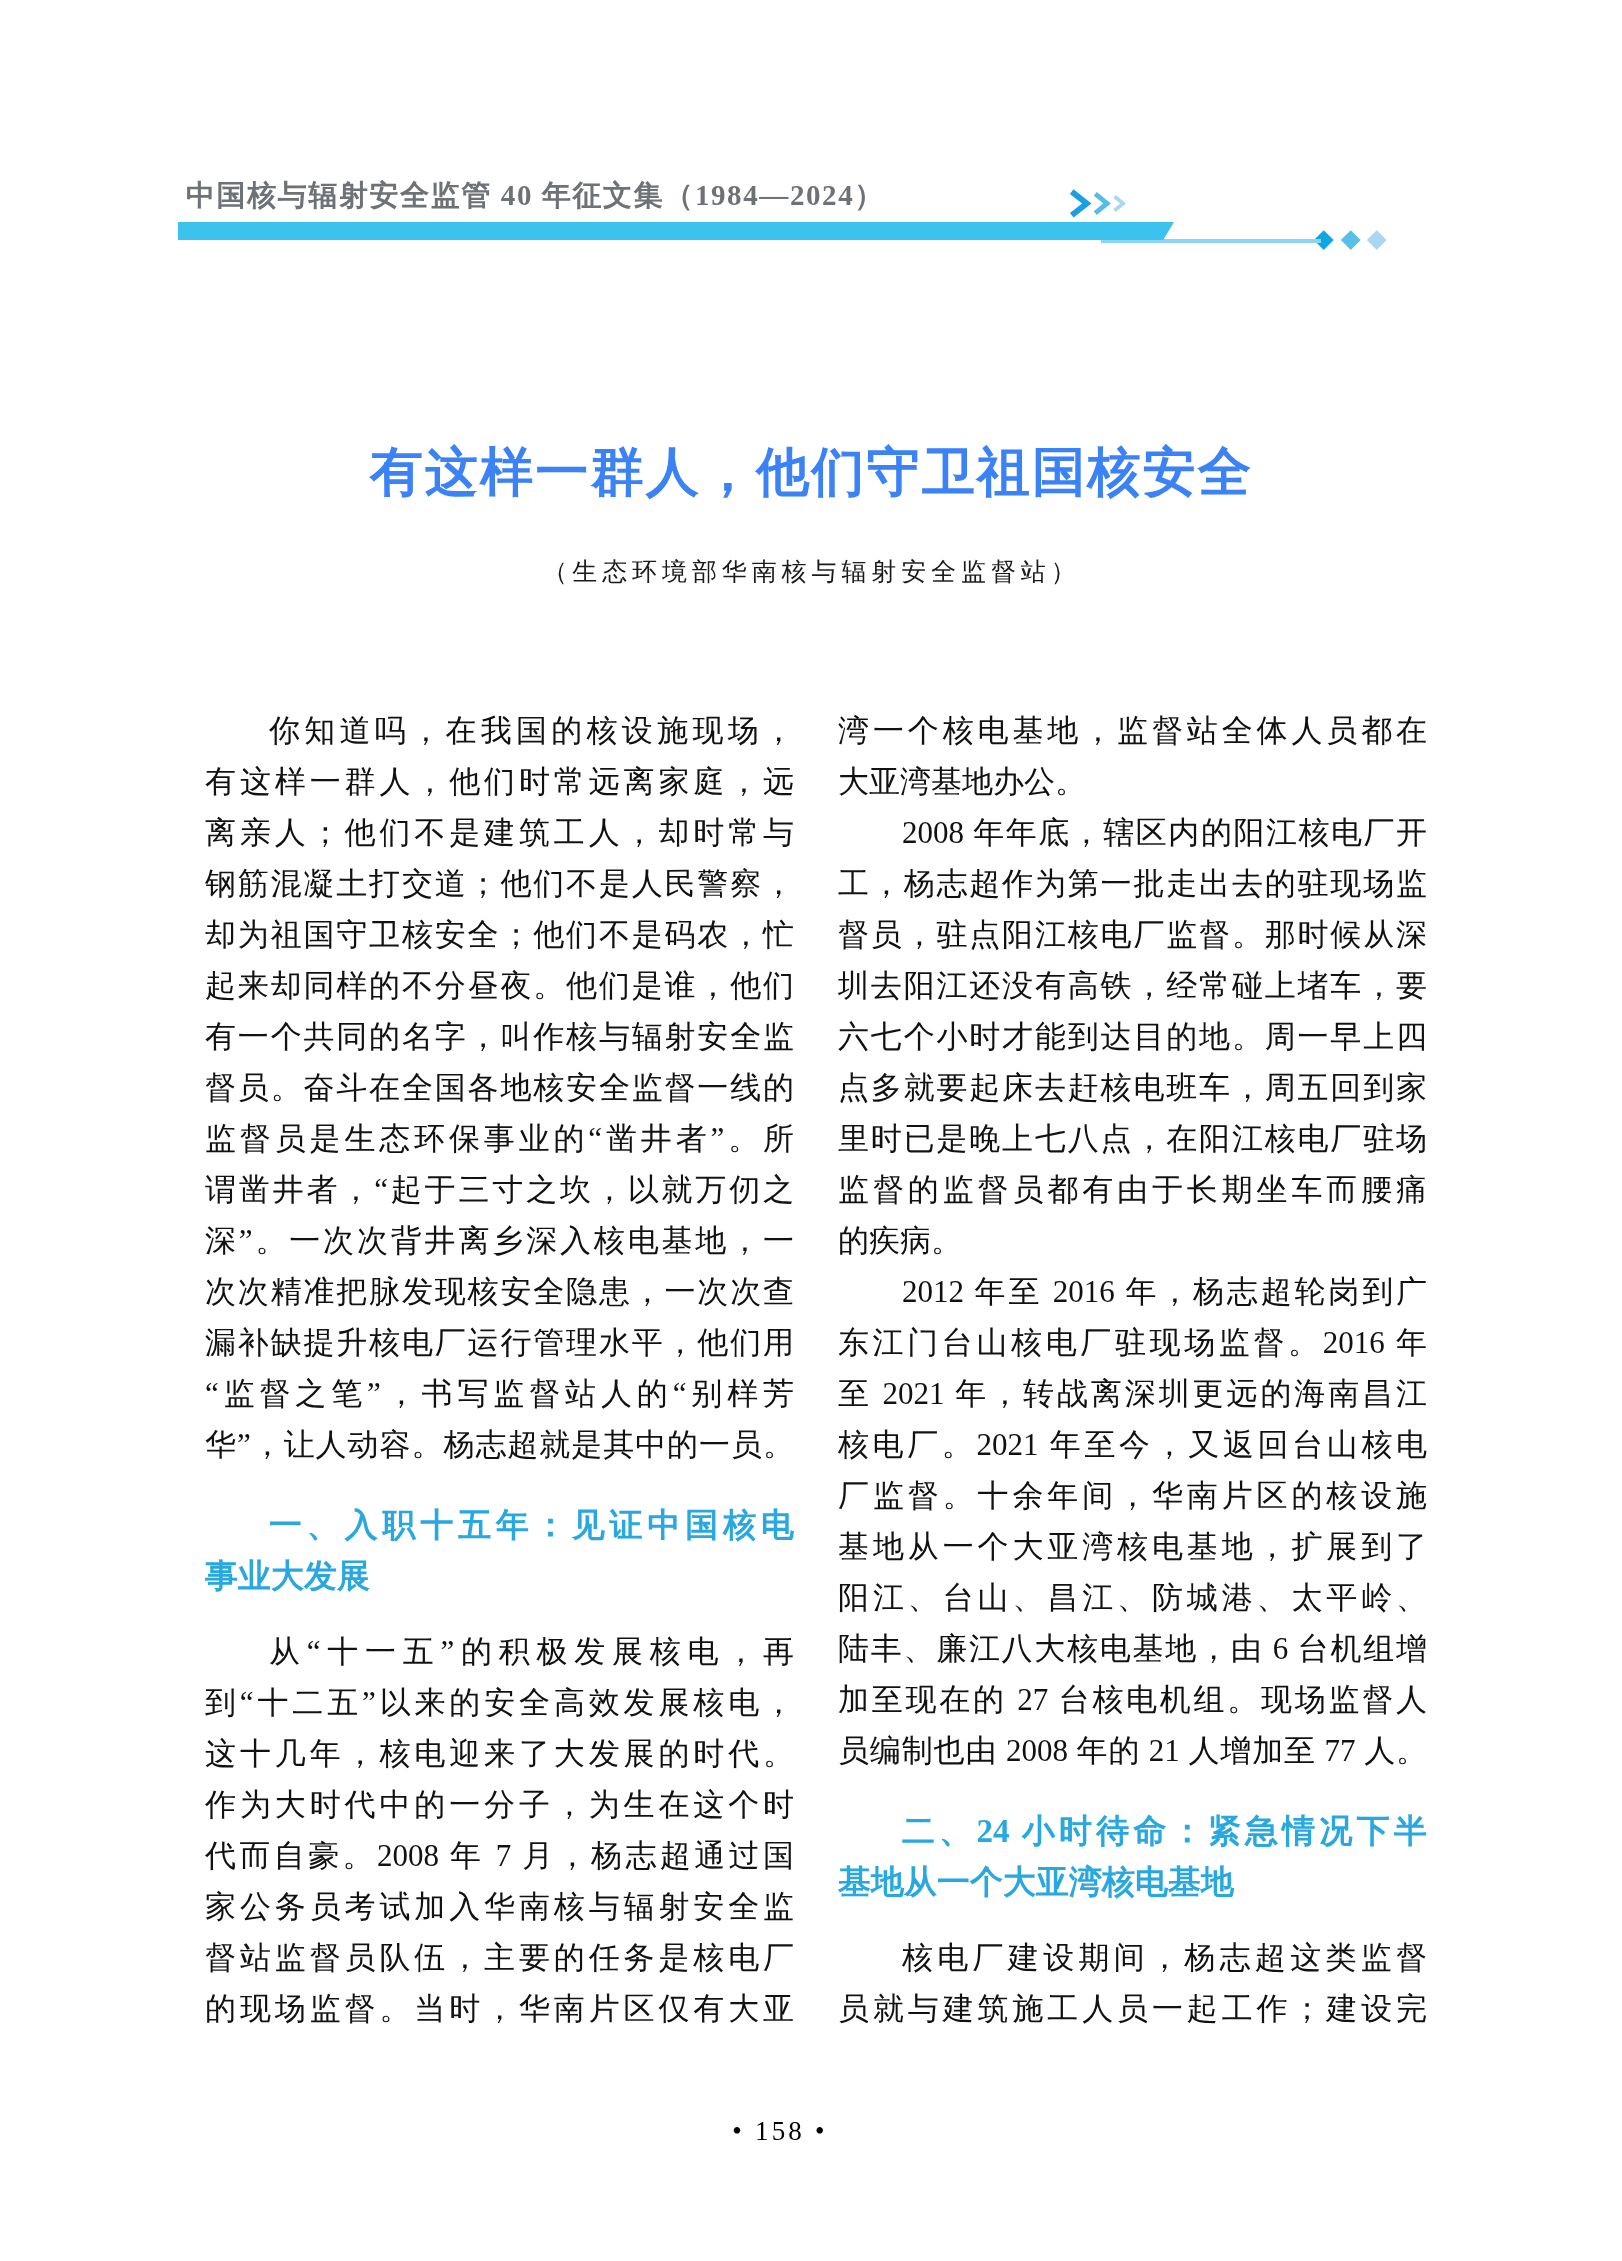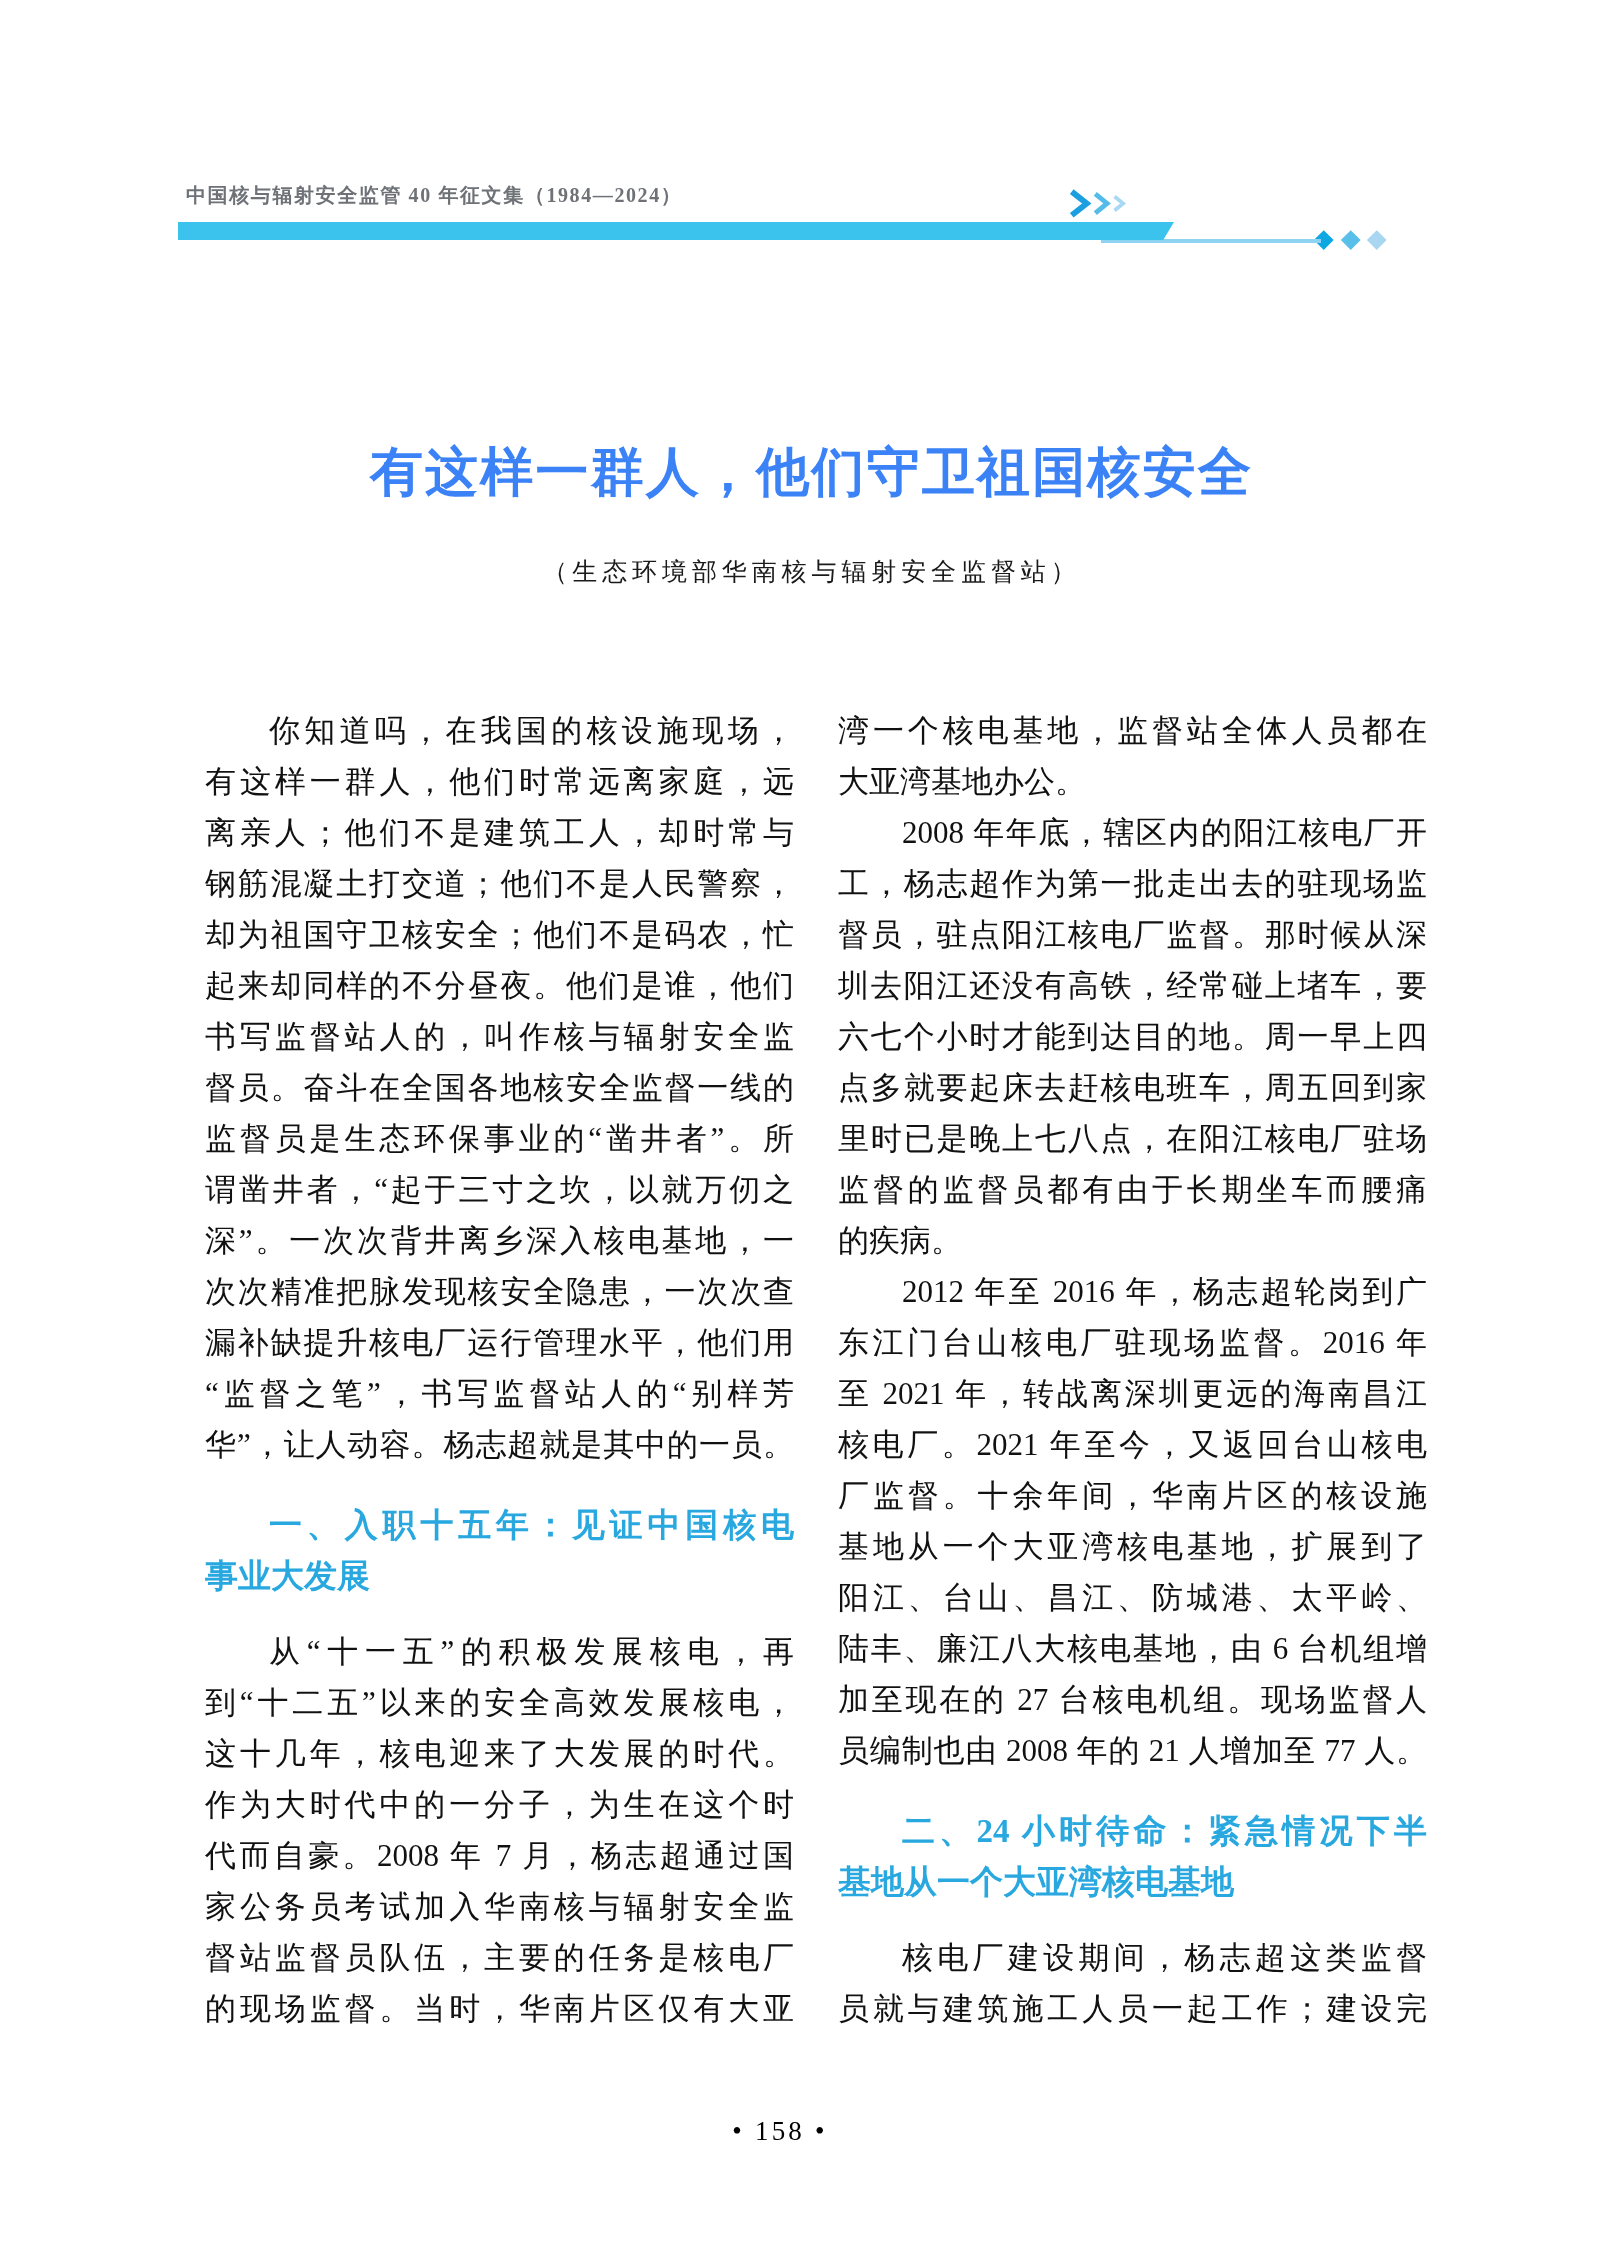--- a/index.html
+++ b/index.html
@@ -20,21 +20,21 @@
     position:relative;
     width:1623px;height:2261px;
     font-family:"Liberation Serif","DejaVu Serif",serif;
     color:var(--ink);
     overflow:hidden;
   }
 
   
   .running-head{
     position:absolute;left:186px;top:179px;
-    font-size:20px;line-height:32px;
+    font-size:29px;line-height:32px;
     color:var(--header-gray);
     letter-spacing:1.6px;
     font-weight:600;
     white-space:nowrap;
   }
   .chevrons{position:absolute;left:1068px;top:189px;width:76px;height:30px;}
   .head-bar{
     position:absolute;left:178px;top:222px;width:996px;height:18px;
     background:var(--bar-blue);
     clip-path:polygon(0 0,100% 0,calc(100% - 10.8px) 100%,0 100%);
@@ -123,21 +123,21 @@
 <div class="article-subtitle">（生态环境部华南核与辐射安全监督站）</div>
 
 <div class="col col-left">
     <div class="block para">
       <div class="line j indent">你知道吗，在我国的核设施现场，</div>
       <div class="line j">有这样一群人，他们时常远离家庭，远</div>
       <div class="line j">离亲人；他们不是建筑工人，却时常与</div>
       <div class="line j">钢筋混凝土打交道；他们不是人民警察，</div>
       <div class="line j">却为祖国守卫核安全；他们不是码农，忙</div>
       <div class="line j">起来却同样的不分昼夜。他们是谁，他们</div>
-      <div class="line j">书写监督站人的，叫作核与辐射安全监</div>
+      <div class="line j">有一个共同的名字，叫作核与辐射安全监</div>
       <div class="line j">督员。奋斗在全国各地核安全监督一线的</div>
       <div class="line j">监督员是生态环保事业的“凿井者”。所</div>
       <div class="line j">谓凿井者，“起于三寸之坎，以就万仞之</div>
       <div class="line j">深”。一次次背井离乡深入核电基地，一</div>
       <div class="line j">次次精准把脉发现核安全隐患，一次次查</div>
       <div class="line j">漏补缺提升核电厂运行管理水平，他们用</div>
       <div class="line j">“监督之笔”，书写监督站人的“别样芳</div>
       <div class="line j">华”，让人动容。杨志超就是其中的一员。</div>
     </div>
     <div class="block heading">

